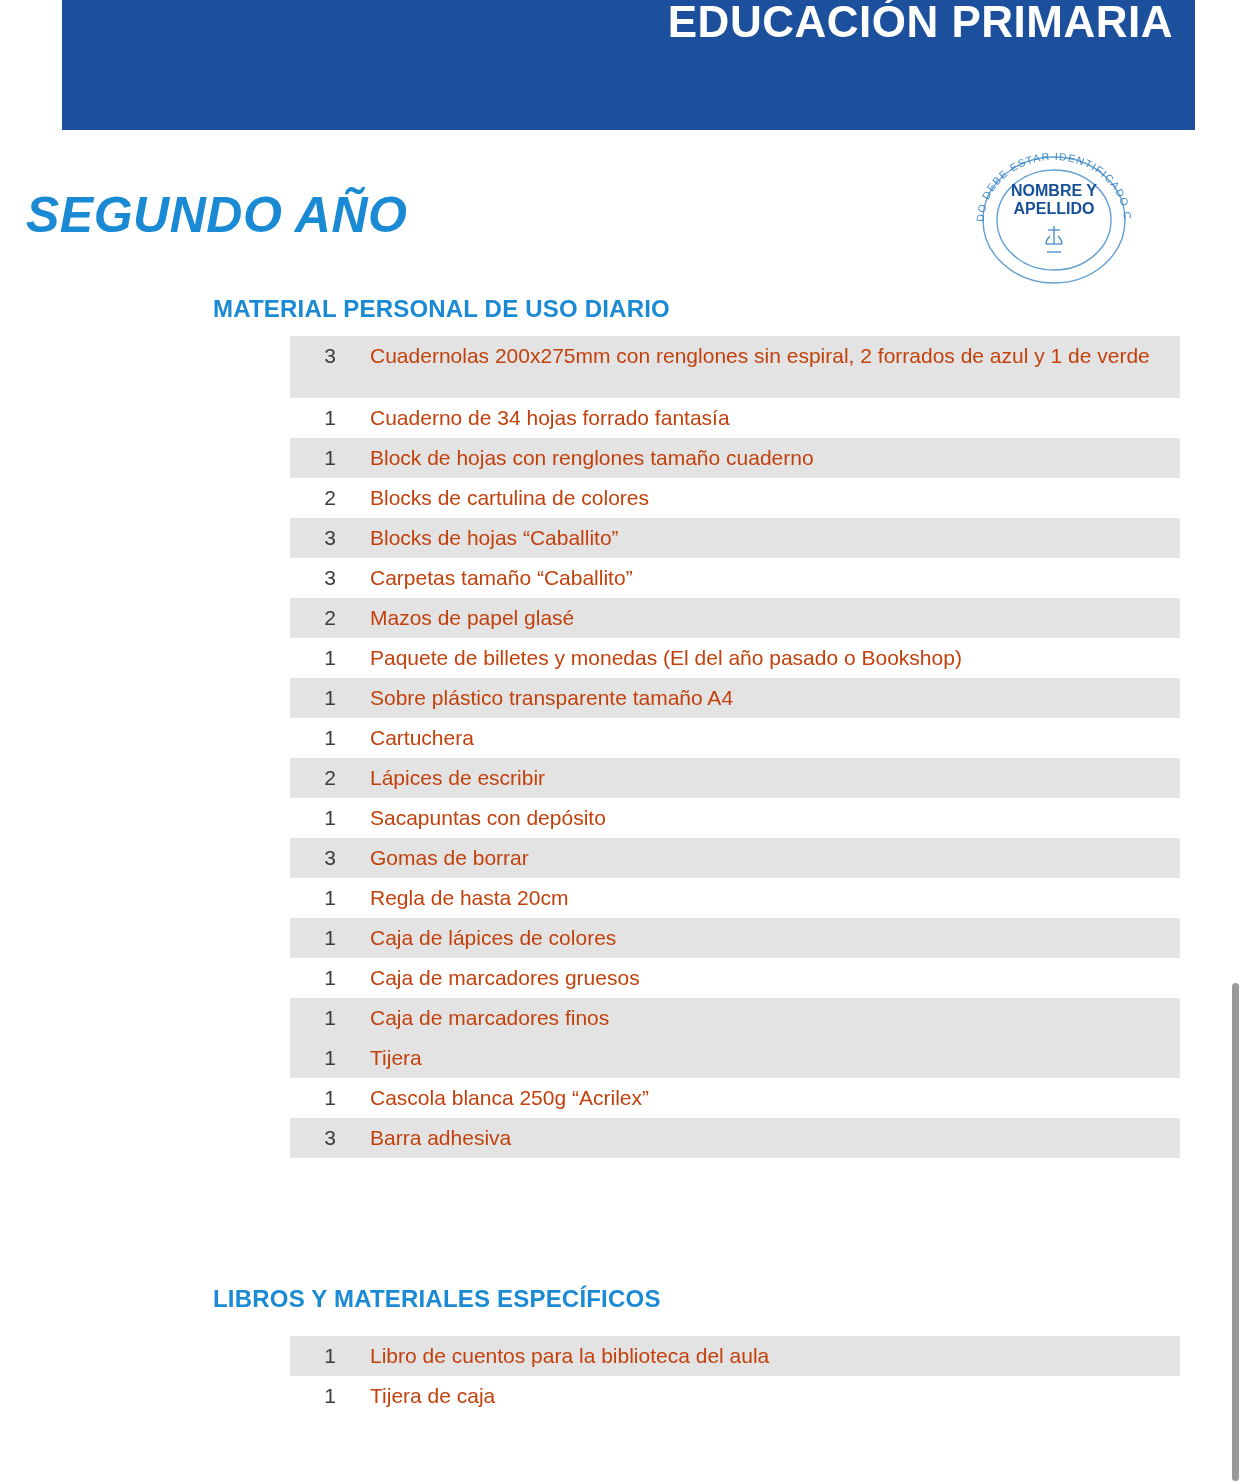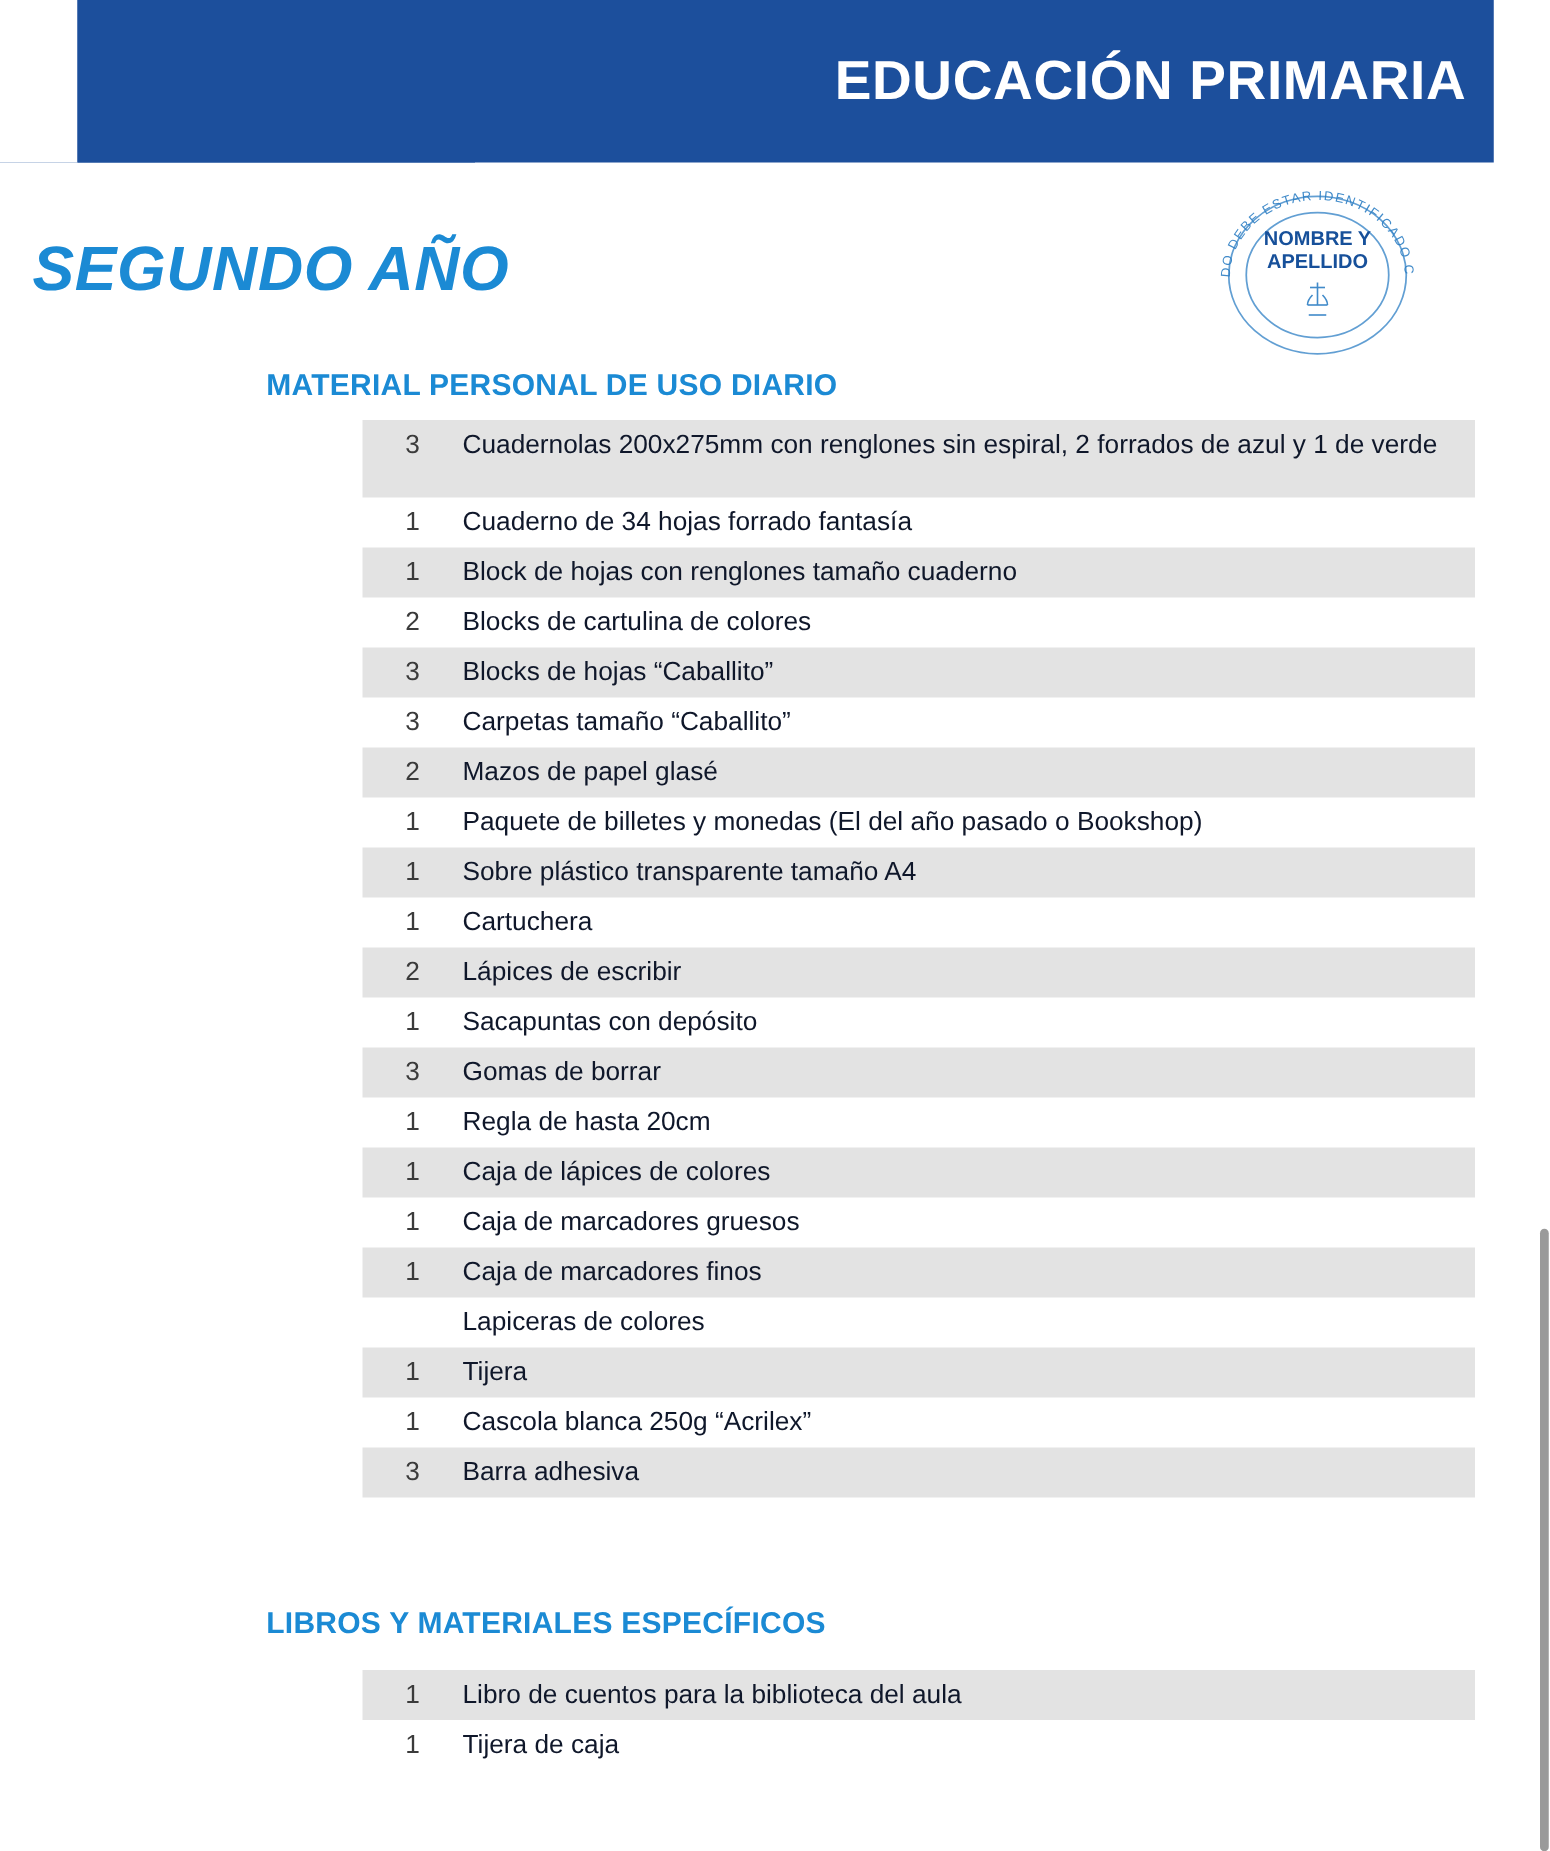--- a/index.html
+++ b/index.html
@@ -18,21 +18,20 @@
 
   
   .banner {
     position: absolute;
     top: 0;
     left: 0;
     width: 1195px;
     height: 130px;
     background: #1c4f9c;
     display: flex;
-    align-items: center;
     justify-content: flex-end;
     box-sizing: border-box;
     padding-right: 22px;
   }
   .banner-title {
     color: #ffffff;
     font-size: 44px;
     font-weight: bold;
     letter-spacing: 0.5px;
     line-height: 1;
@@ -113,21 +112,21 @@
     padding-bottom: 5px;
     color: #3b3b3b;
   }
   .row .desc {
     flex: 1 1 auto;
     font-size: 21px;
     line-height: 30px;
     padding-top: 5px;
     padding-bottom: 5px;
     padding-right: 18px;
-    color: #0f172a;
+    color: #c2410c;
   }
   .row.tall { min-height: 62px; }
 
   
   .scrollbar-track {
     position: absolute;
     top: 0;
     right: 0;
     width: 10px;
     height: 1481px;
@@ -241,24 +240,20 @@
       <div class="desc">Caja de lápices de colores</div>
     </div>
     <div class="row">
       <div class="qty">1</div>
       <div class="desc">Caja de marcadores gruesos</div>
     </div>
     <div class="row alt">
       <div class="qty">1</div>
       <div class="desc">Caja de marcadores finos</div>
     </div>
-    <div class="row">
-      <div class="qty"></div>
-      <div class="desc">Lapiceras de colores</div>
-    </div>
     <div class="row alt">
       <div class="qty">1</div>
       <div class="desc">Tijera</div>
     </div>
     <div class="row">
       <div class="qty">1</div>
       <div class="desc">Cascola blanca 250g  “Acrilex”</div>
     </div>
     <div class="row alt">
       <div class="qty">3</div>

